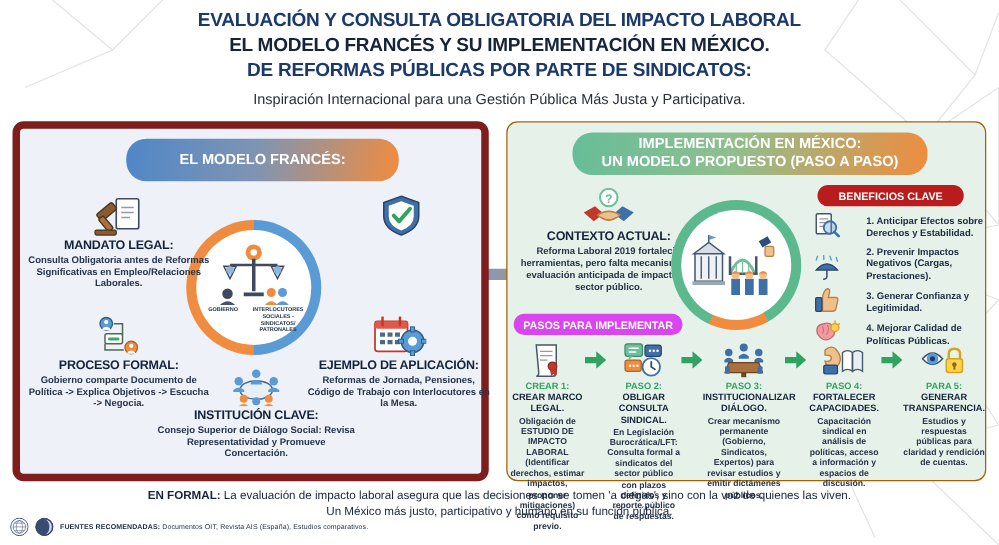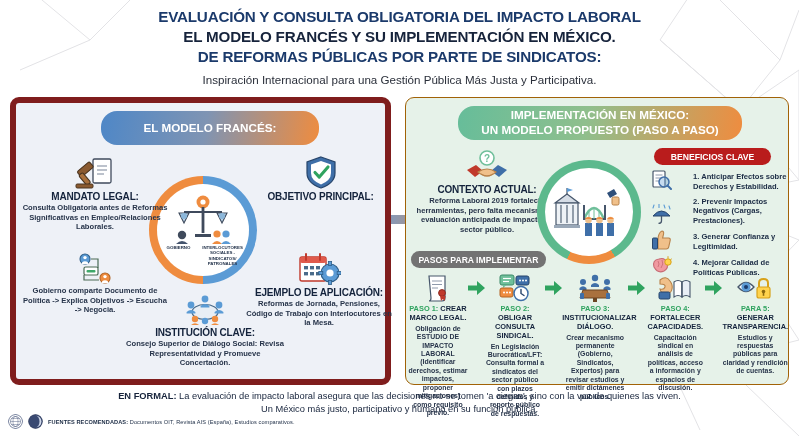--- a/index.html
+++ b/index.html
@@ -81,21 +81,21 @@
   .benef-tag { position: absolute; left: 248px; top: 50px; width: 117px; height: 17px;
                background: #b91c1c; color: #fff; border-radius: 9px; font-weight: bold;
                font-size: 8.6px; display:flex; align-items:center; justify-content:center; }
   .benef-list { position: absolute; left: 243px; top: 71px; width: 140px; }
   .benef-row { display: flex; align-items: flex-end; gap: 20px; margin-bottom: 4px; }
   .benef-row .bi { width: 24px; height: 22px; flex: 0 0 24px; display:flex; align-items:center; justify-content:center; }
   .benef-row .bt { font-size: 7.6px; font-weight: bold; color:#1b2b44; line-height: 1.25; padding-top:2px; }
 
   
   .pasos-tag { position: absolute; left: 5px; top: 153px; width: 135px; height: 17px;
-               background: #737373; color: #fff; border-radius: 9px; font-weight: bold;
+               background: #d946ef; color: #fff; border-radius: 9px; font-weight: bold;
                font-size: 8.6px; display:flex; align-items:center; justify-content:center; }
   .steps { position: absolute; left: 2px; top: 175px; width: 380px;
            display: flex; align-items: flex-start; }
   .step { width: 66px; text-align: center; }
   .step .sico { height: 30px; display:flex; align-items:center; justify-content:center; }
   .step .sh { font-size: 7.4px; font-weight: bold; margin-top: 2px; line-height: 1.2; color:#14233c; }
   .step .sh .num { color: #2fa35f; }
   .step .sp { font-size: 6.9px; font-weight: bold; color:#27344a; line-height: 1.22; margin-top: 2px; }
   .arrowgap { width: 19px; display:flex; align-items:center; justify-content:center;
               height: 30px; }
@@ -195,32 +195,32 @@
             <path d="M8 9.5 q3 -2.4 6 0 v1.5 h-6 z" fill="#fff"></path>
             <rect x="10" y="14" width="14" height="8" rx="1.6" fill="#fff" stroke="#4a6b55" stroke-width="1.2"></rect>
             <rect x="12.5" y="17" width="9" height="2.4" rx="1" fill="#3fa86a"></rect>
             <circle cx="31" cy="25" r="5" fill="#ef8c3f" stroke="#b26425" stroke-width="1.1"></circle>
             <circle cx="31" cy="23.6" r="1.7" fill="#fff"></circle>
             <path d="M28 28.5 q3 -2.4 6 0 v1.5 h-6 z" fill="#fff"></path>
             <path d="M17 6 h7 v9" stroke="#4a6b55" stroke-width="1.2" fill="none"></path>
             <path d="M10 22 v5 h15" stroke="#4a6b55" stroke-width="1.2" fill="none"></path>
           </svg>
         </div>
+        <h4>PROCESO FORMAL:</h4>
         <p>Gobierno comparte Documento de Política -&gt; Explica Objetivos -&gt; Escucha -&gt; Negocia.</p>
       </div>
 
       <div class="item it-objetivo">
         <div class="ico">
           <svg width="32" height="33" viewBox="0 0 32 33">
             <path d="M16 1 L30 6 V17 Q30 27 16 32 Q2 27 2 17 V6 Z" fill="#3f6fa8" stroke="#27456b" stroke-width="1.2"></path>
             <path d="M16 5 L26 8.6 V17 Q26 24.5 16 28.4 Q6 24.5 6 17 V8.6 Z" fill="#fff"></path>
             <path d="M10 16.5 l4.3 4.6 L23 11" stroke="#2fa35f" stroke-width="3.1" fill="none" stroke-linecap="round" stroke-linejoin="round"></path>
           </svg>
         </div>
-        <h4>OBJETIVO PRINCIPAL:</h4>
       </div>
 
       <div class="item it-ejemplo">
         <div class="ico">
           <svg width="44" height="32" viewBox="0 0 44 32">
             <rect x="3" y="4" width="26" height="24" rx="2" fill="#fff" stroke="#c0392b" stroke-width="1.4"></rect>
             <rect x="3" y="4" width="26" height="6" rx="2" fill="#e05a4c"></rect>
             <line x1="9" y1="1" x2="9" y2="7" stroke="#c0392b" stroke-width="2" stroke-linecap="round"></line>
             <line x1="23" y1="1" x2="23" y2="7" stroke="#c0392b" stroke-width="2" stroke-linecap="round"></line>
             <g fill="#4a6b8a">
@@ -413,21 +413,21 @@
               <g stroke="#8f9aab" stroke-width="1">
                   <line x1="7" y1="7" x2="17" y2="7"></line>
                   <line x1="7" y1="10.5" x2="17" y2="10.5"></line>
                   <line x1="7" y1="14" x2="13" y2="14"></line>
                 </g>
               <circle cx="17" cy="19" r="3.4" fill="#c0392b" stroke="#8c2a20" stroke-width="1"></circle>
               <path d="M15 22 l1 5 l1.8 -2 l1.8 2 l1 -5 z" fill="#c0392b"></path>
             </svg>
           </div>
           <div class="sh">
-            <span class="num">PASO 1:</span>
+            <span class="num">CREAR 1:</span>
             <span>CREAR MARCO LEGAL.</span>
           </div>
           <div class="sp">Obligación de ESTUDIO DE IMPACTO LABORAL (Identificar derechos, estimar impactos, proponer mitigaciones) como requisito previo.</div>
         </div>
 
         <div class="arrowgap">
           <svg width="17" height="14" viewBox="0 0 17 14">
               <path d="M0 4.5 h9 V0 l8 7 l-8 7 V9.5 H0 z" fill="#2fa35f"></path>
             </svg>
         </div>

